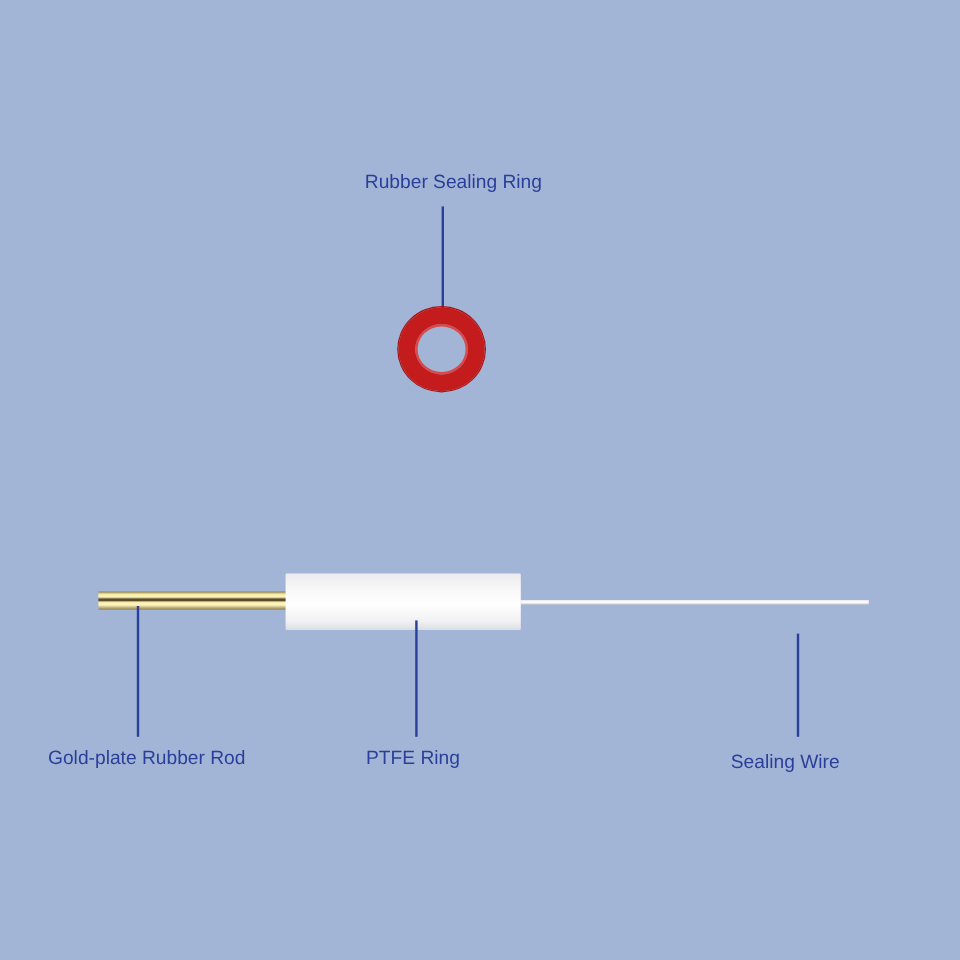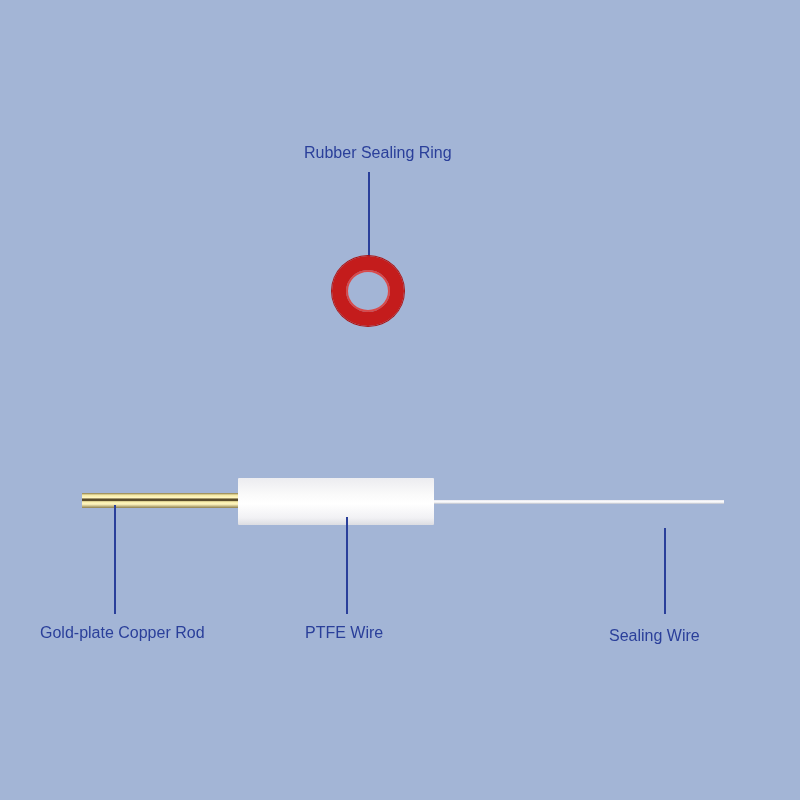--- a/index.html
+++ b/index.html
@@ -45,16 +45,16 @@
   <div class="ring"></div>
 
   <div class="rod"></div>
   <div class="wire"></div>
   <div class="body"></div>
 
   <div class="leader" style="left:114px; top:505px; height:109px;"></div>
   <div class="leader" style="left:346px; top:517px; height:97px;"></div>
   <div class="leader" style="left:664px; top:528px; height:86px;"></div>
 
-  <div class="label" style="left:40px; top:624px;">Gold-plate Copper Rod</div>
-  <div class="label" style="left:305px; top:624px;">PTFE Wire</div>
+  <div class="label" style="left:40px; top:624px;">Gold-plate Rubber Rod</div>
+  <div class="label" style="left:305px; top:624px;">PTFE Ring</div>
   <div class="label" style="left:609px; top:627px;">Sealing Wire</div>
 </div>
 
 </body></html>

